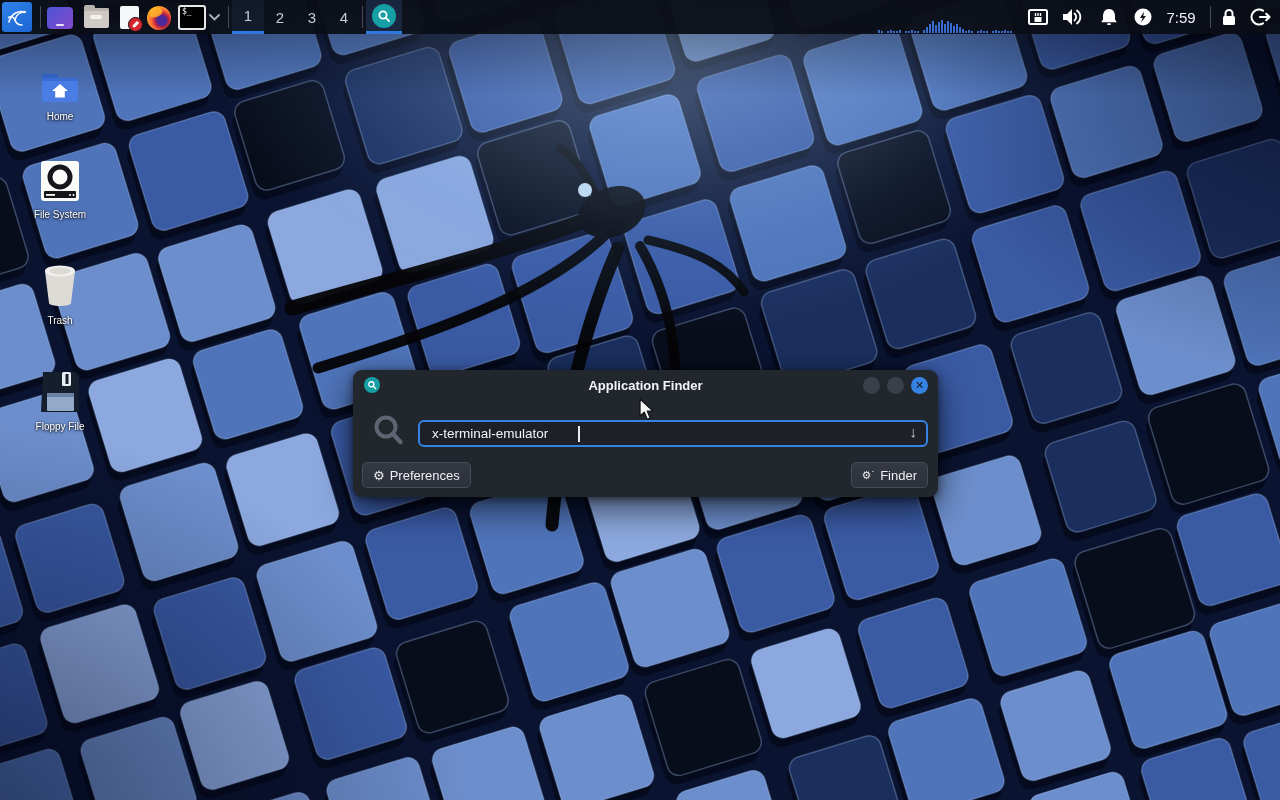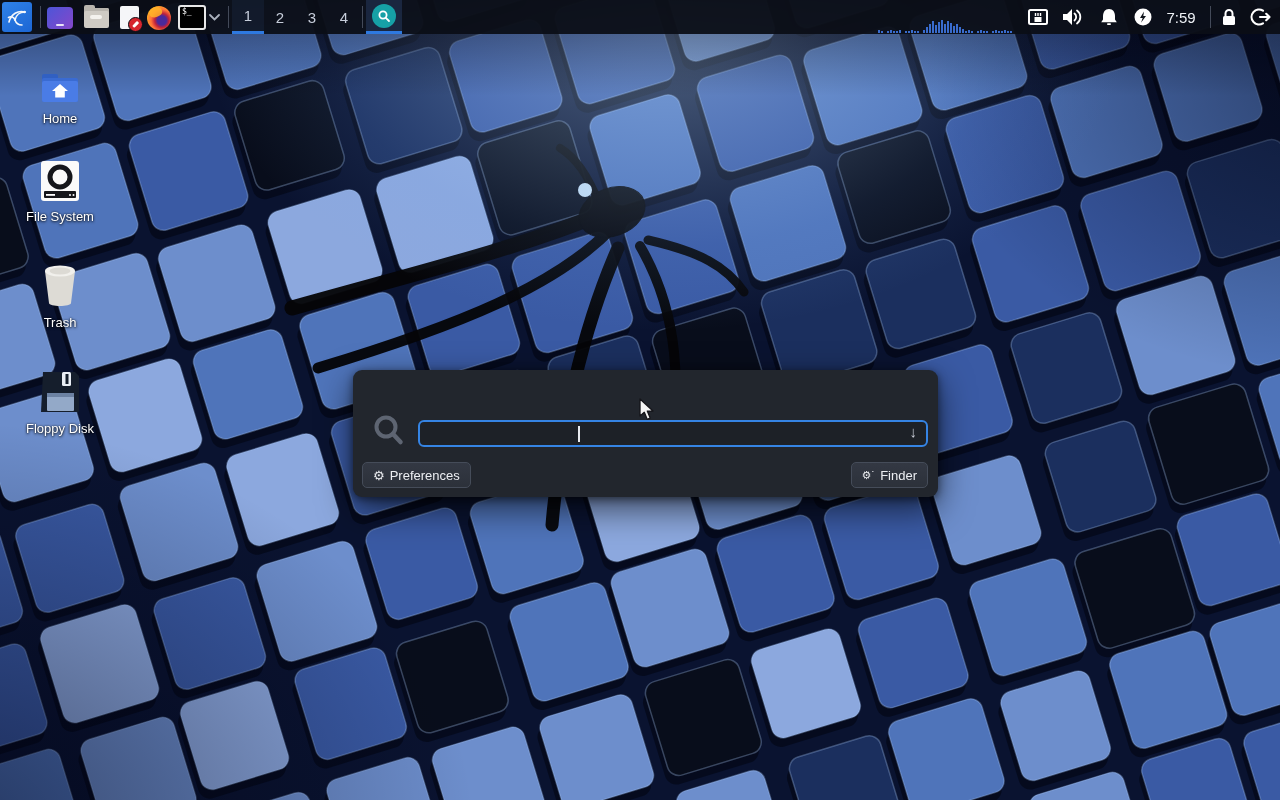--- a/index.html
+++ b/index.html
@@ -43,21 +43,21 @@
     background:rgba(72,114,190,.22);border-bottom:3px solid #2e79e0;box-sizing:border-box;}
   .finder-dot{width:24px;height:24px;border-radius:50%;background:#16a0a6;display:flex;align-items:center;justify-content:center;position:static;}
   .load-graph{left:878px;bottom:1px;width:140px;height:13px;display:flex;align-items:flex-end;gap:1px;}
   .load-graph i{display:block;width:2px;background:#3c72d8;opacity:.95;position:static;}
   .tray{top:5px;width:24px;height:24px;display:flex;align-items:center;justify-content:center;}
   .clock{left:1157px;top:0;width:48px;height:34px;display:flex;align-items:center;justify-content:center;
     color:#eef1f6;font-size:15px;}
   
   .desk-icon{position:absolute;left:20px;width:80px;text-align:center;z-index:5;}
   .desk-icon .slot{height:46px;display:flex;align-items:flex-end;justify-content:center;}
-  .desk-icon .lbl{margin-top:7px;color:#fff;font-size:13px;text-shadow:0 1px 3px rgba(0,0,0,.9),0 0 2px rgba(0,0,0,.7);}
+  .desk-icon .lbl{margin-top:7px;color:#fff;font-size:10px;text-shadow:0 1px 3px rgba(0,0,0,.9),0 0 2px rgba(0,0,0,.7);}
   
   .dialog{position:absolute;left:353px;top:370px;width:585px;height:127px;background:#22262d;
     border-radius:9px;box-shadow:0 12px 34px rgba(0,0,0,.6),0 2px 8px rgba(0,0,0,.5);z-index:30;}
   .dlg-header{position:absolute;left:0;top:0;right:0;height:30px;display:flex;align-items:center;}
   .dlg-appicon{position:absolute;left:11px;top:7px;width:16px;height:16px;border-radius:50%;background:#16a0a6;
     display:flex;align-items:center;justify-content:center;}
   .dlg-title{width:100%;text-align:center;color:#f3f5f8;font-size:13px;font-weight:bold;}
   .winbtns{position:absolute;right:10px;top:7px;display:flex;gap:7px;}
   .wbtn{width:17px;height:17px;border-radius:50%;background:#3a4049;}
   .wbtn.close{background:#3584e4;display:flex;align-items:center;justify-content:center;
@@ -646,21 +646,21 @@
   <div class="desk-icon" style="top:368px">
     <div class="slot">
       <svg width="40" height="44" viewBox="0 0 40 44">
         <path d="M3,2 h32 l4,4 v36 h-38 z" fill="#151e2c"></path>
         <rect x="22" y="2" width="9" height="14" rx="1.5" fill="#e9eef5"></rect>
         <rect x="25.5" y="4" width="3" height="10" fill="#151e2c"></rect>
         <rect x="7" y="23" width="27" height="18" rx="1" fill="#93a9c8"></rect>
         <rect x="7" y="23" width="27" height="4" fill="#6c82a2"></rect>
       </svg>
     </div>
-    <div class="lbl">Floppy Disk</div>
+    <div class="lbl">Floppy File</div>
   </div>
 
   <div class="panel">
     <div class="kali-btn">
       <svg width="24" height="24" viewBox="0 0 24 24">
         <g fill="none" stroke="#f4f7fb" stroke-width="1.6" stroke-linecap="round">
           <path d="M4,17 C6,9 13,5 20,7"></path>
           <path d="M20,7 C15,7 11,10 10,15"></path>
           <path d="M10,15 C9,12 6,11 3.5,12.5"></path>
           <path d="M10,15 C11,18 14,20 17,20"></path>
@@ -800,29 +800,44 @@
     <div class="tray" style="left:1249px">
       <svg width="22" height="20" viewBox="0 0 22 20" style="position:static">
         <path d="M13,3.6 A7.5,7.5 0 1 0 13,16.4" fill="none" stroke="#fff" stroke-width="2.2" stroke-linecap="round"></path>
         <line x1="10" y1="10" x2="19" y2="10" stroke="#fff" stroke-width="2.2" stroke-linecap="round"></line>
         <path d="M16.2,6.8 L19.5,10 L16.2,13.2" fill="none" stroke="#fff" stroke-width="2.2" stroke-linecap="round" stroke-linejoin="round"></path>
       </svg>
     </div>
   </div>
 
   <div class="dialog">
+    <div class="dlg-header">
+      <span class="dlg-appicon">
+        <svg width="10" height="10" viewBox="0 0 14 14">
+          <circle cx="6" cy="6" r="3.6" fill="none" stroke="#fff" stroke-width="1.9"></circle>
+          <line x1="8.8" y1="8.8" x2="12" y2="12" stroke="#fff" stroke-width="1.9" stroke-linecap="round"></line>
+        </svg>
+      </span>
+      <div class="dlg-title">Application Finder</div>
+      <div class="winbtns">
+        <div class="wbtn"></div>
+        <div class="wbtn"></div>
+        <div class="wbtn close">✕</div>
+      </div>
+    </div>
 
     <div class="dlg-search-icon">
       <svg width="34" height="34" viewBox="0 0 34 34">
         <circle cx="14" cy="13" r="9.5" fill="none" stroke="#5e6572" stroke-width="4"></circle>
         <line x1="21" y1="20" x2="28.5" y2="28" stroke="#5e6572" stroke-width="4.5" stroke-linecap="round"></line>
       </svg>
     </div>
 
     <div class="search-box">
+      <input type="text" value="x-terminal-emulator" style="">
       <div class="caret"></div>
       <div class="combo-arrow">↓</div>
     </div>
 
     <div class="dlg-btn btn-prefs">
       <span class="g">⚙</span>
       <span>Preferences</span>
     </div>
     <div class="dlg-btn btn-launch">
       <span class="g" style="font-size:11px">⚙˙</span>

